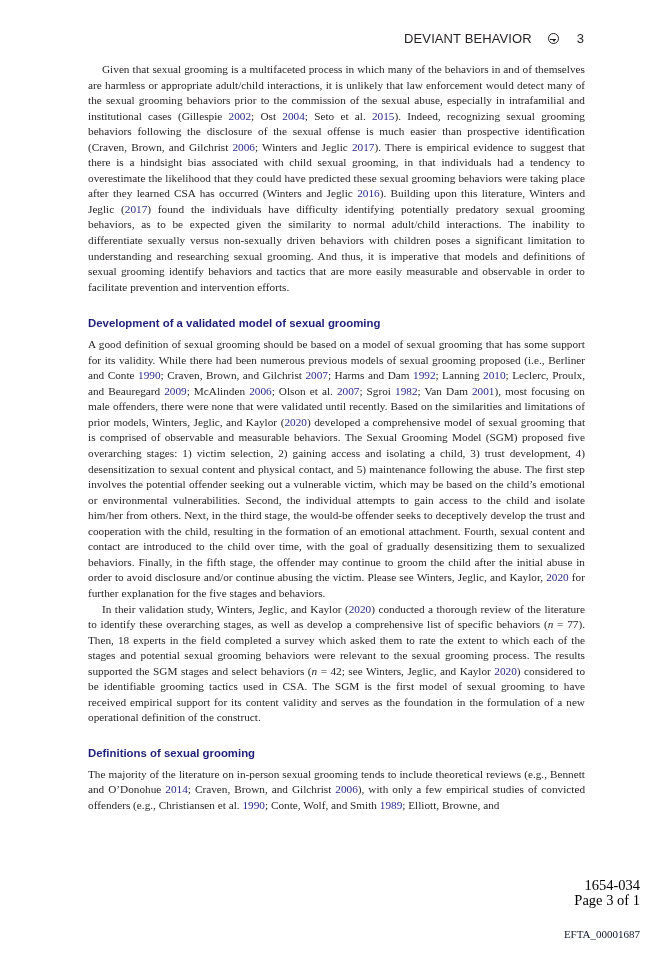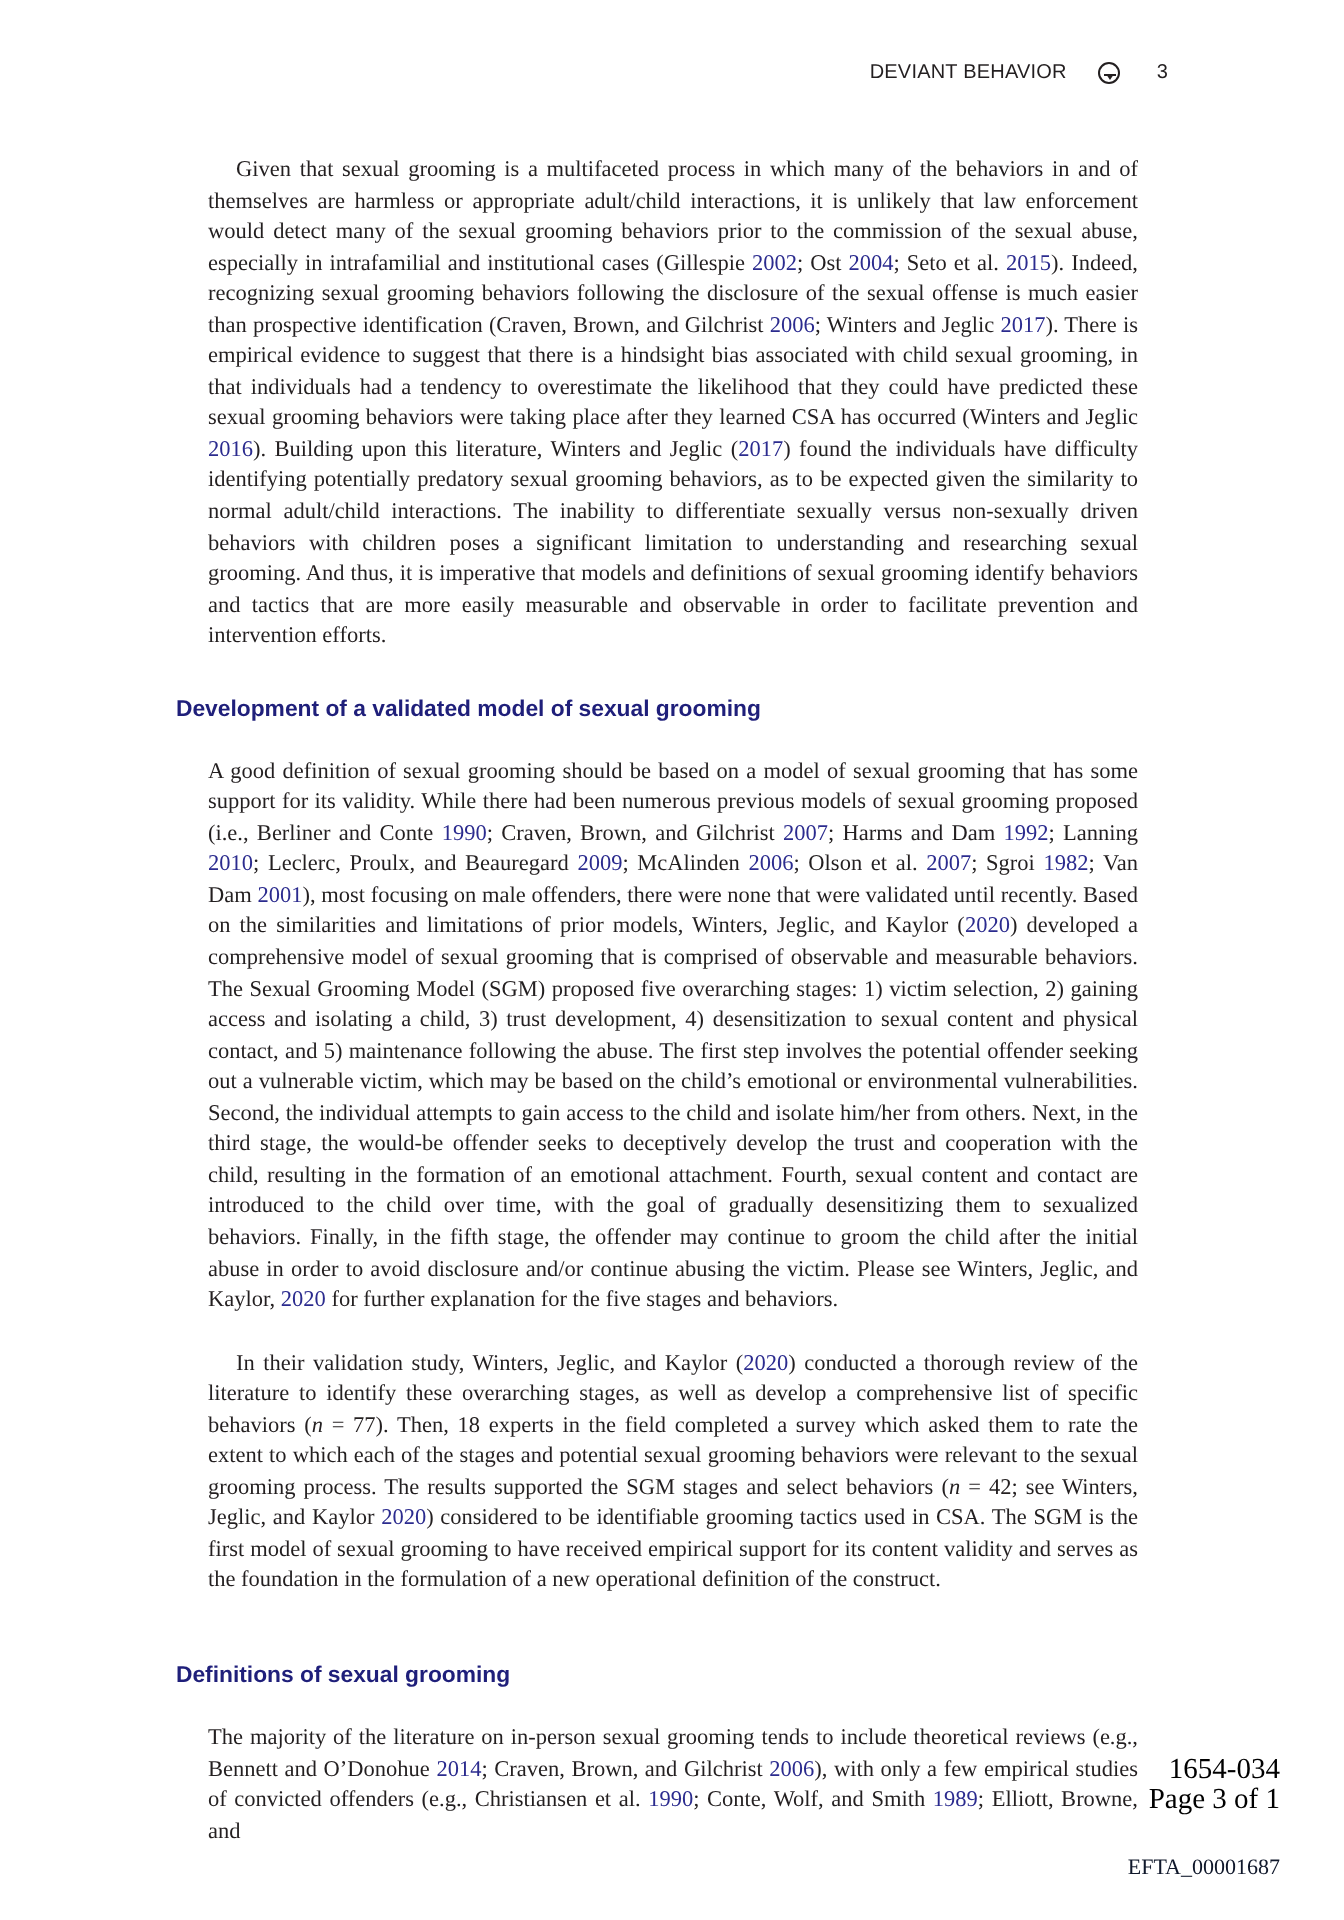--- a/index.html
+++ b/index.html
@@ -1,39 +1,39 @@
 <!DOCTYPE html>
 <html><head>
 <meta charset="utf-8">
 <style>
   html, body { margin: 0; padding: 0; background: #ffffff; }
   body { width: 672px; height: 960px; position: relative; overflow: hidden; }
   .running-head {
     position: absolute; top: 31px; right: 88px;
-    font-family: "Liberation Sans", sans-serif; font-size: 10px; color: #231f20;
+    font-family: "Liberation Sans", sans-serif; font-size: 13px; color: #231f20;
     display: flex; align-items: center; gap: 16px; letter-spacing: 0.1px;
   }
   .logo { width: 11px; height: 11px; border: 1px solid #231f20; border-radius: 50%; position: relative; display: inline-block; box-sizing: border-box; }
   .logo::before { content: ""; position: absolute; left: 1.5px; right: 1.5px; top: 4.5px; height: 1px; background: #231f20; }
   .logo::after { content: ""; position: absolute; left: 3px; top: 5px; width: 0; height: 0; border-left: 2px solid transparent; border-right: 2px solid transparent; border-top: 3px solid #231f20; }
   .page-num { margin-left: 2px; }
   .body-text {
     position: absolute; left: 88px; width: 497px; top: 62px;
     font-family: "Liberation Serif", serif; font-size: 11.25px; line-height: 15.55px; color: #231f20;
     text-align: justify; hyphens: manual;
   }
-  .body-text p { margin: 16px; }
+  .body-text p { margin: 0; }
   .indent { text-indent: 14px; }
   .cite { color: #2b2b8e; }
   h2 {
     font-family: "Liberation Sans", sans-serif; font-weight: bold; font-size: 11.4px;
     color: #1f1f7a; margin: 0; line-height: 15px;
   }
   .h-dev { margin-top: 21px; margin-bottom: 6px; }
-  .h-def { margin-top: 32px; margin-bottom: 6px; }
+  .h-def { margin-top: 20px; margin-bottom: 6px; }
   .stamp {
     position: absolute; right: 32px; font-family: "Liberation Serif", serif; color: #000;
     text-align: right; font-size: 14.5px; line-height: 15px;
   }
   .stamp-id { top: 878px; }
   .efta { position: absolute; right: 32px; top: 928px; font-family: "Liberation Serif", serif; font-size: 11px; color: #0f172a; }
 </style>
 </head>
 <body>
 

